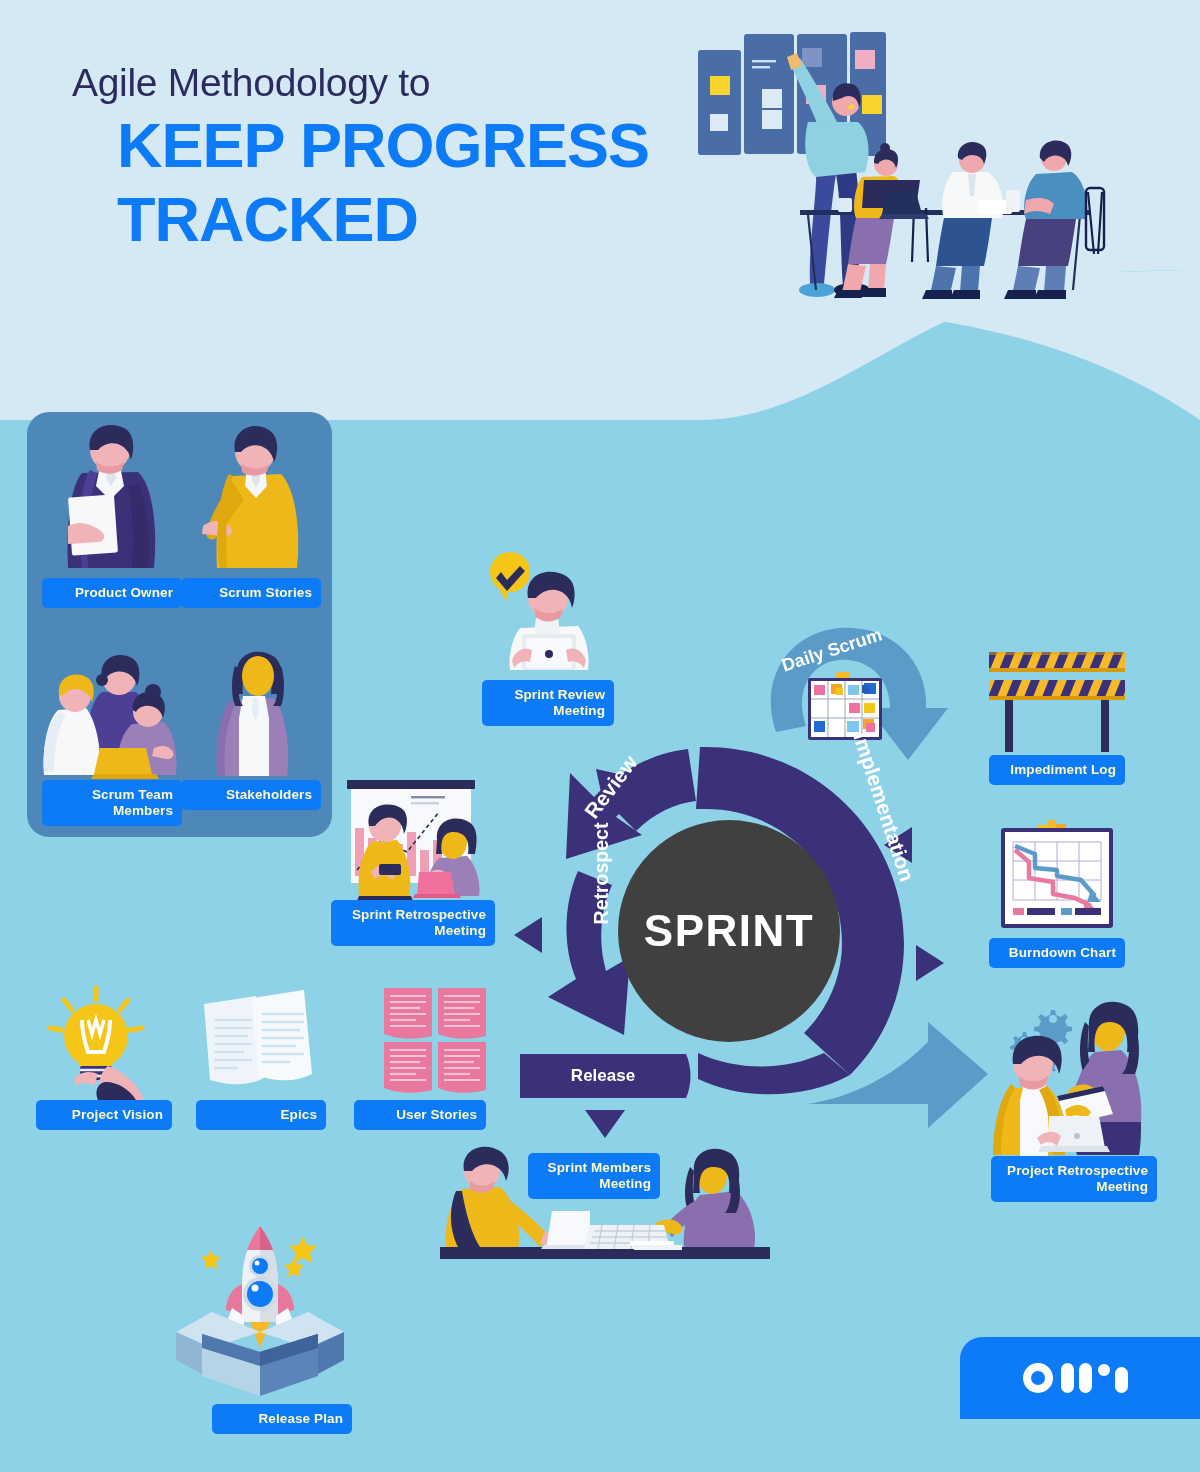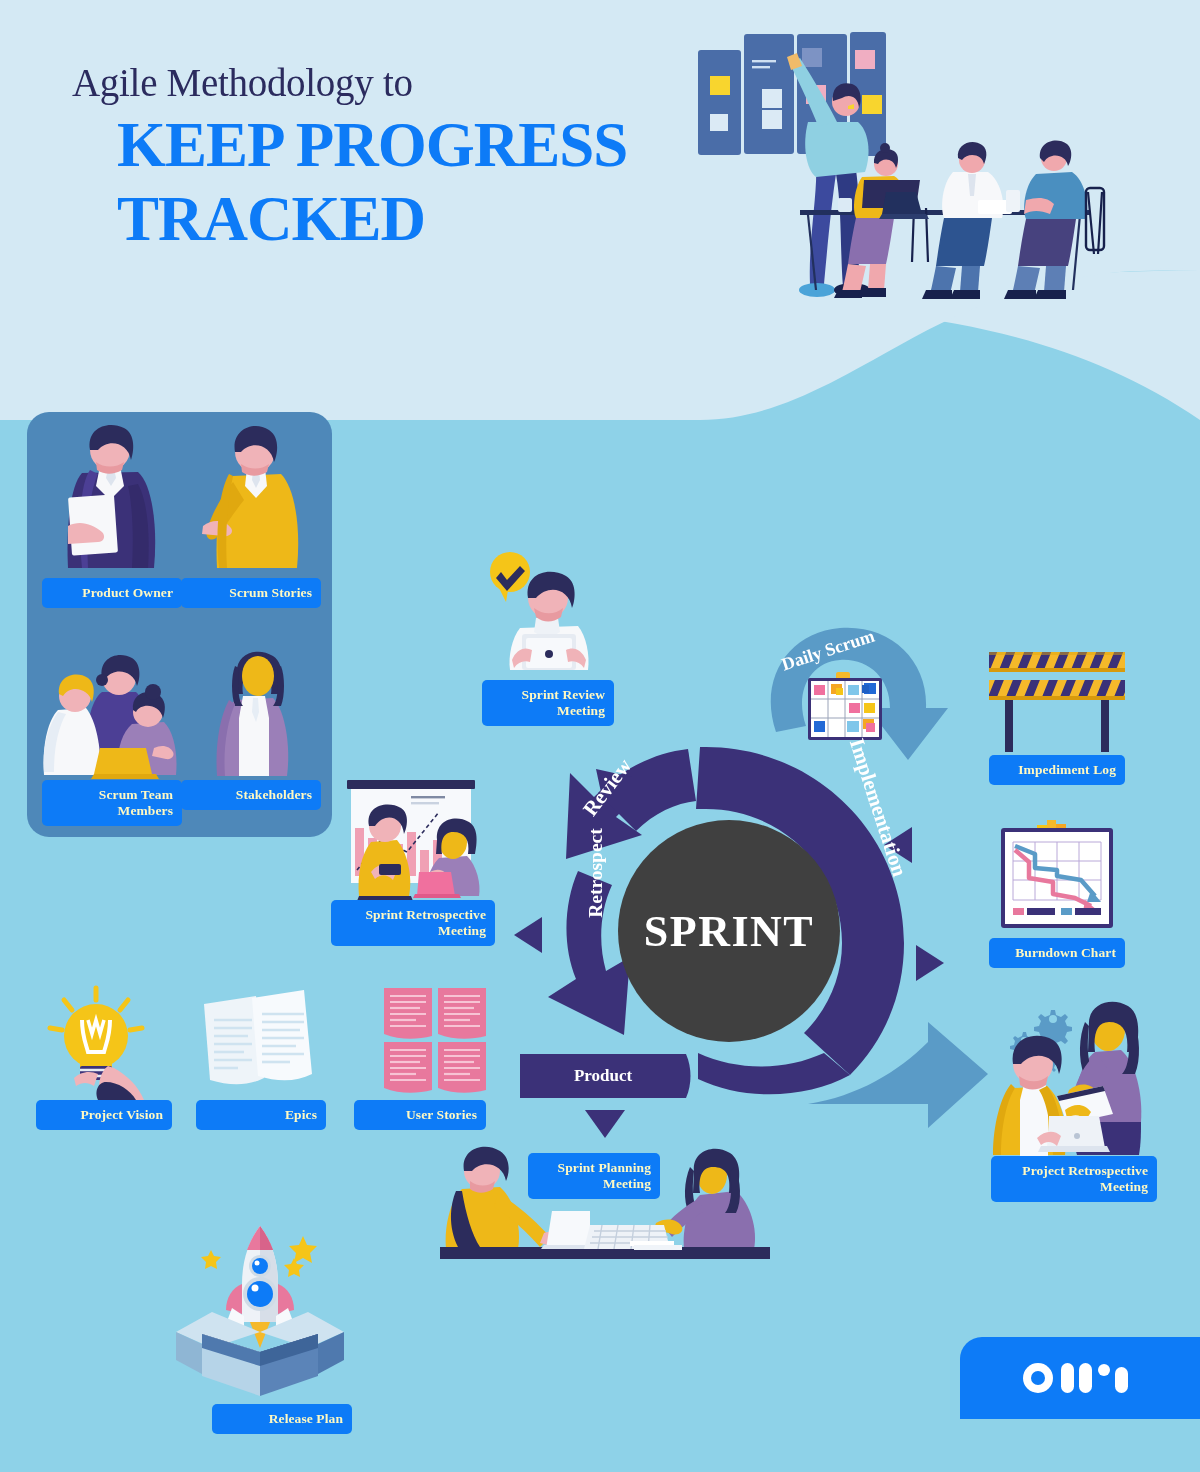--- a/index.html
+++ b/index.html
@@ -3,21 +3,21 @@
 <meta charset="utf-8">
 <style>
   * { margin:0; padding:0; box-sizing:border-box; }
   html,body { width:1200px; height:1472px; }
   body {
     font-family:"Liberation Sans", sans-serif;
     background:#8ed2e8;
     position:relative;
     overflow:hidden;
   }
-  .stage { position:absolute; inset:0; width:1200px; height:1419px;font-family:Liberation Serif, serif; }
+  .stage { position:absolute; inset:0; width:1200px; height:1419px; }
 
   
   .header-bg { position:absolute; left:0; top:0; width:1200px; height:420px; z-index:1; }
   .header-title-wrap { position:absolute; left:72px; top:62px; z-index:6; }
   .title-small {
     font-size:39px; font-weight:400; color:#2b2b5e; letter-spacing:-0.3px;
     line-height:1.1; white-space:nowrap;
   }
   .title-big {
     font-size:63px; font-weight:bold; color:#0d7bf7; letter-spacing:-1px;
@@ -285,21 +285,21 @@
     <span>SPRINT</span>
   </div>
 
   <div class="arc-label lbl-review">Review</div>
   <div class="arc-label lbl-impl">Implementation</div>
   <div class="arc-label lbl-retro">Retrospect</div>
 
   <svg class="planning-band" viewBox="0 0 180 44">
     <path d="M0,0 H166 C172,14 172,30 166,44 H0 Z" fill="#3b3178"></path>
   </svg>
-  <div class="planning-text">Product</div>
+  <div class="planning-text">Release</div>
   <svg class="dec" style="left:585px; top:1110px; width:40px; height:28px; z-index:5;" viewBox="0 0 40 28">
     <polygon points="0,0 40,0 20,28" fill="#3b3178"></polygon>
   </svg>
 
   <svg class="dec" style="left:808px; top:1022px; width:180px; height:106px; z-index:2;" viewBox="0 0 180 106">
     <path d="M0,82 C50,74 90,50 120,20 L120,0 L180,52 L120,106 L120,82 Z" fill="#5a9bc7"></path>
   </svg>
 
   <div class="node" style="left:482px; top:548px; width:132px;">
     <svg style="width:132px;height:132px;" viewBox="0 0 132 132">
@@ -562,21 +562,21 @@
           <path d="M150,98 h80"></path>
         <path d="M162,80 l-4,24"></path>
           <path d="M178,80 l-4,24"></path>
           <path d="M194,80 l-3,24"></path>
           <path d="M210,80 l-2,24"></path>
       </g>
 
       <rect x="190" y="96" width="44" height="5" fill="#fff"></rect>
       <rect x="194" y="100" width="48" height="5" fill="#f0f4f9"></rect>
     </svg>
-    <div class="chip two" style="position:absolute; left:88px; top:8px; width:132px;"><span>Sprint Planning</span><br><span>Meeting</span></div>
+    <div class="chip two" style="position:absolute; left:88px; top:8px; width:132px;"><span>Sprint Members</span><br><span>Meeting</span></div>
   </div>
 
   <div class="node" style="left:172px; top:1218px; width:190px;">
     <svg style="width:190px;height:186px;" viewBox="0 0 190 186">
       <g fill="#f5c518">
         <path d="M131,18 l4,9 l10,1 l-7,7 l2,10 l-9,-5 l-9,5 l2,-10 l-7,-7 l10,-1 Z"></path>
         <path d="M122,40 l3,6 l7,1 l-5,5 l1,7 l-6,-3 l-6,3 l1,-7 l-5,-5 l7,-1 Z"></path>
         <path d="M39,32 l3,6 l7,1 l-5,5 l1,7 l-6,-3 l-6,3 l1,-7 l-5,-5 l7,-1 Z"></path>
       </g>
 

